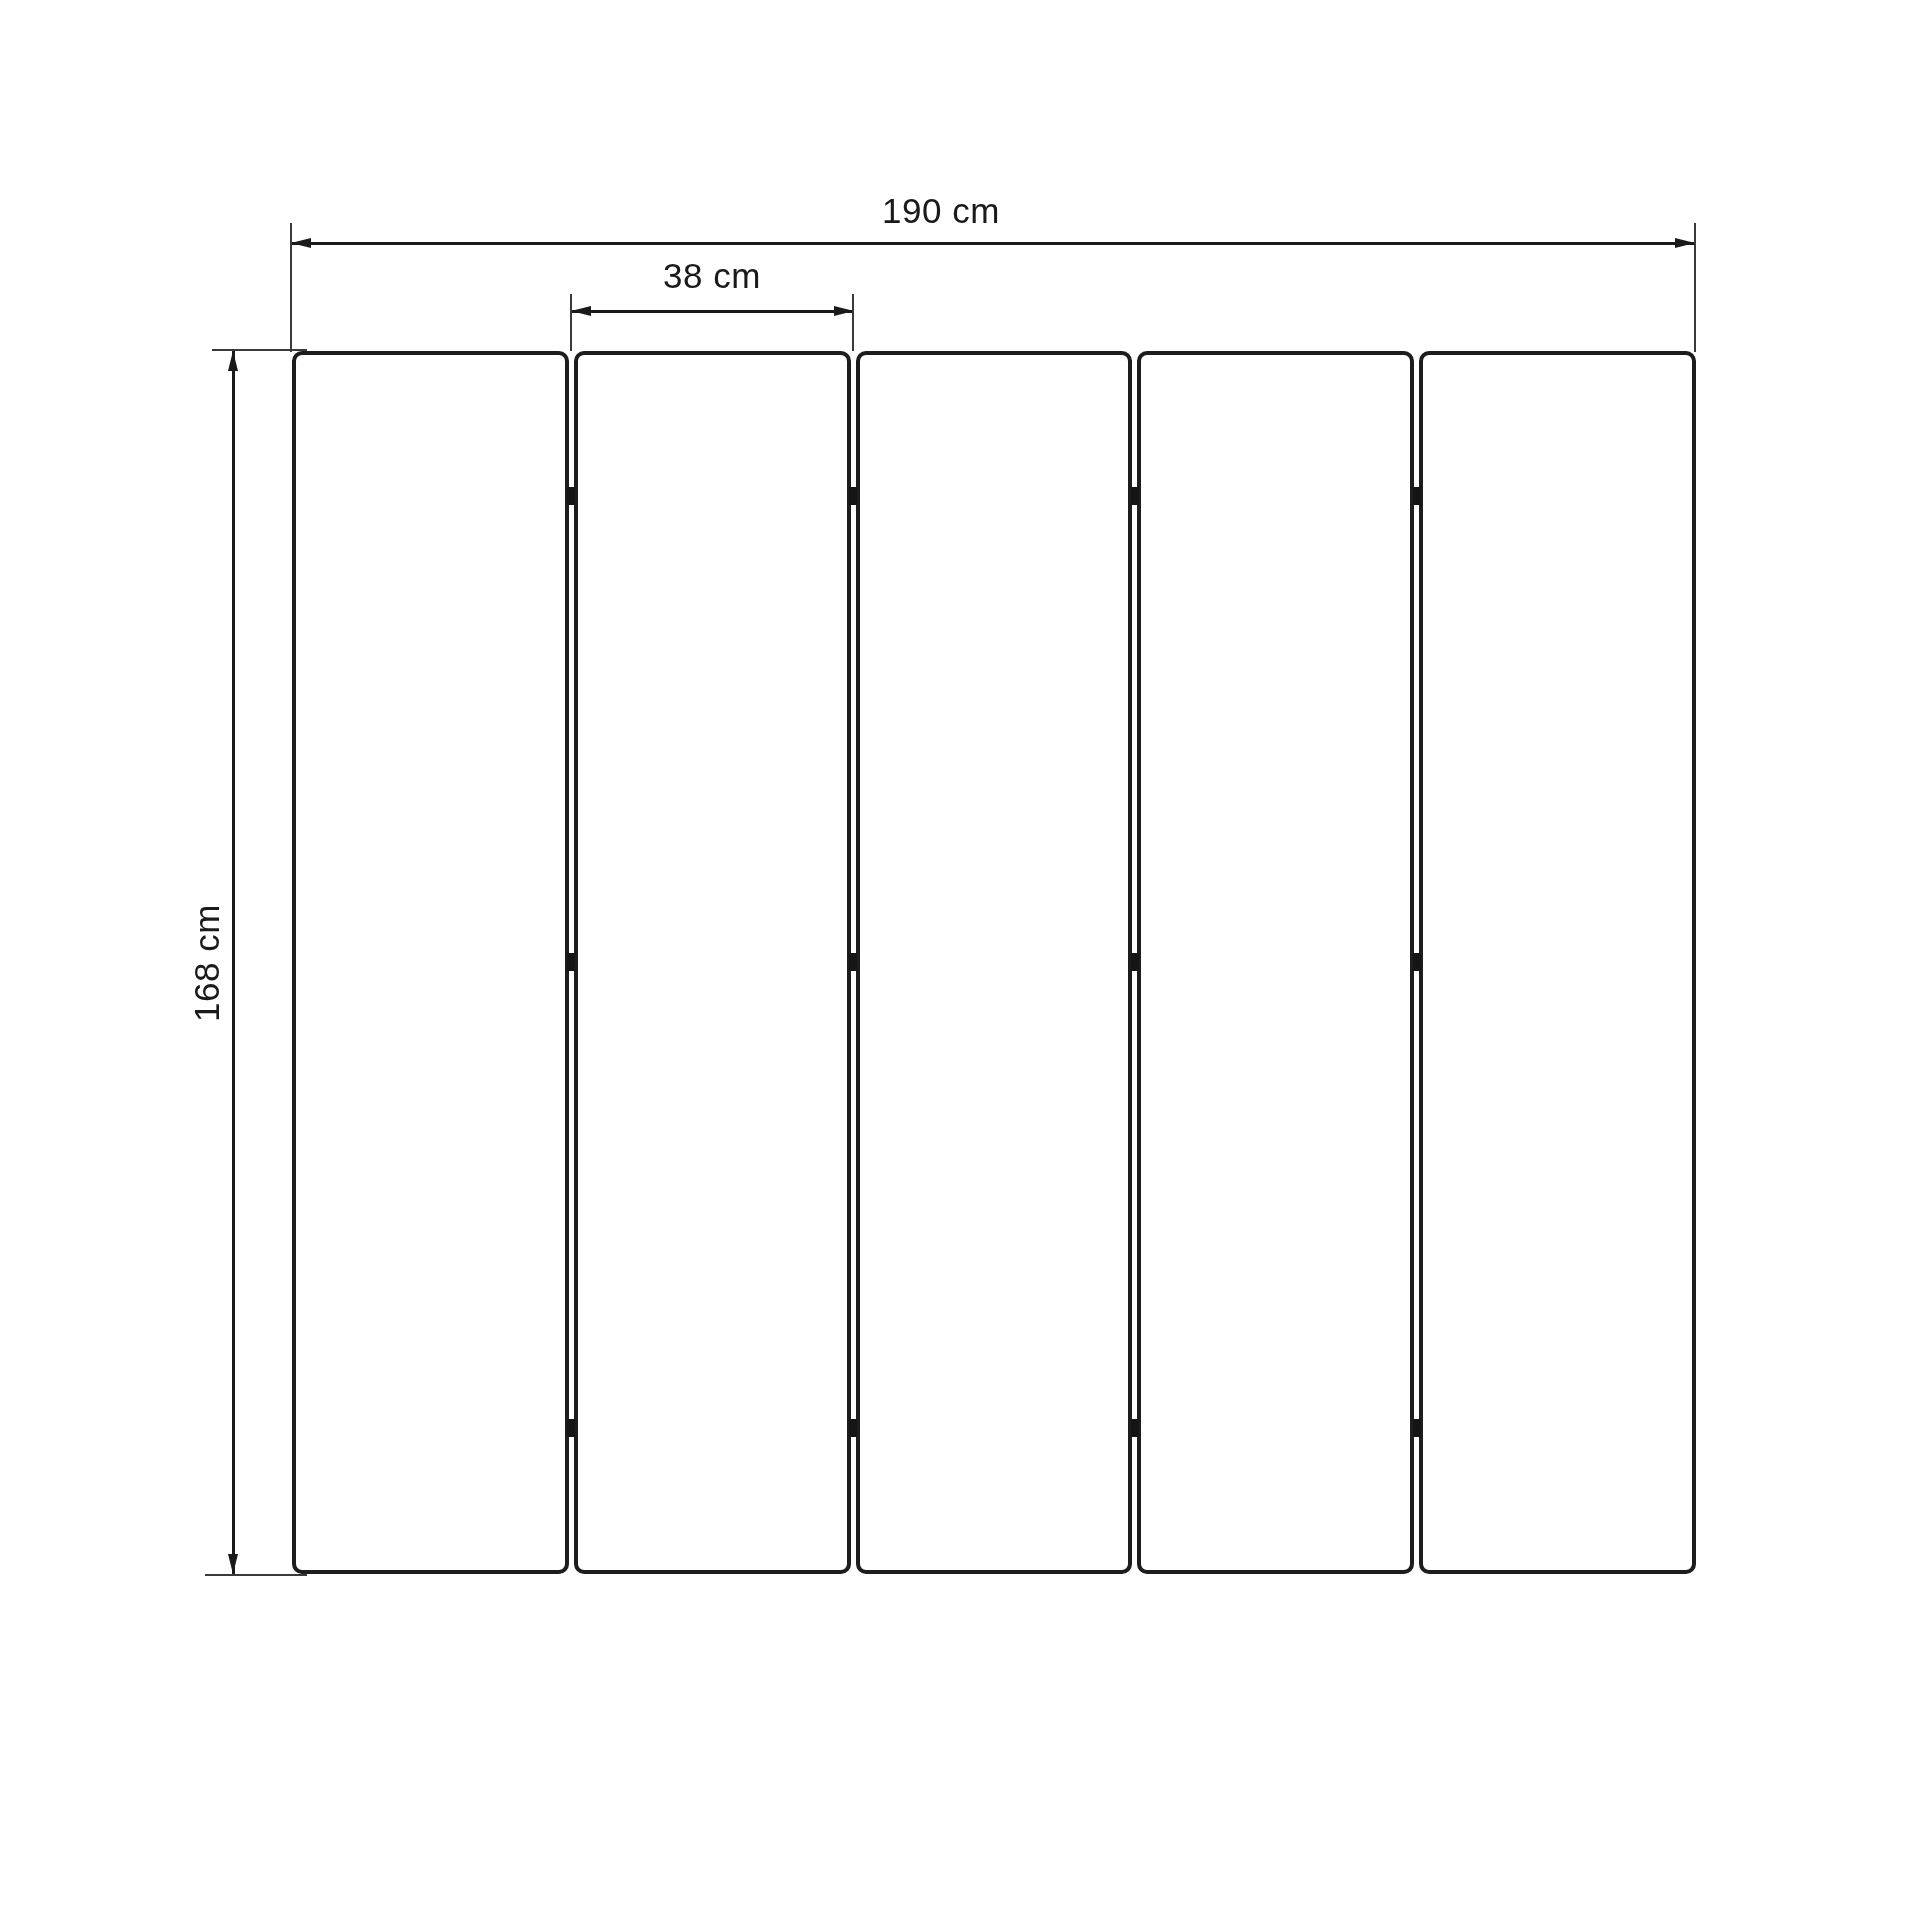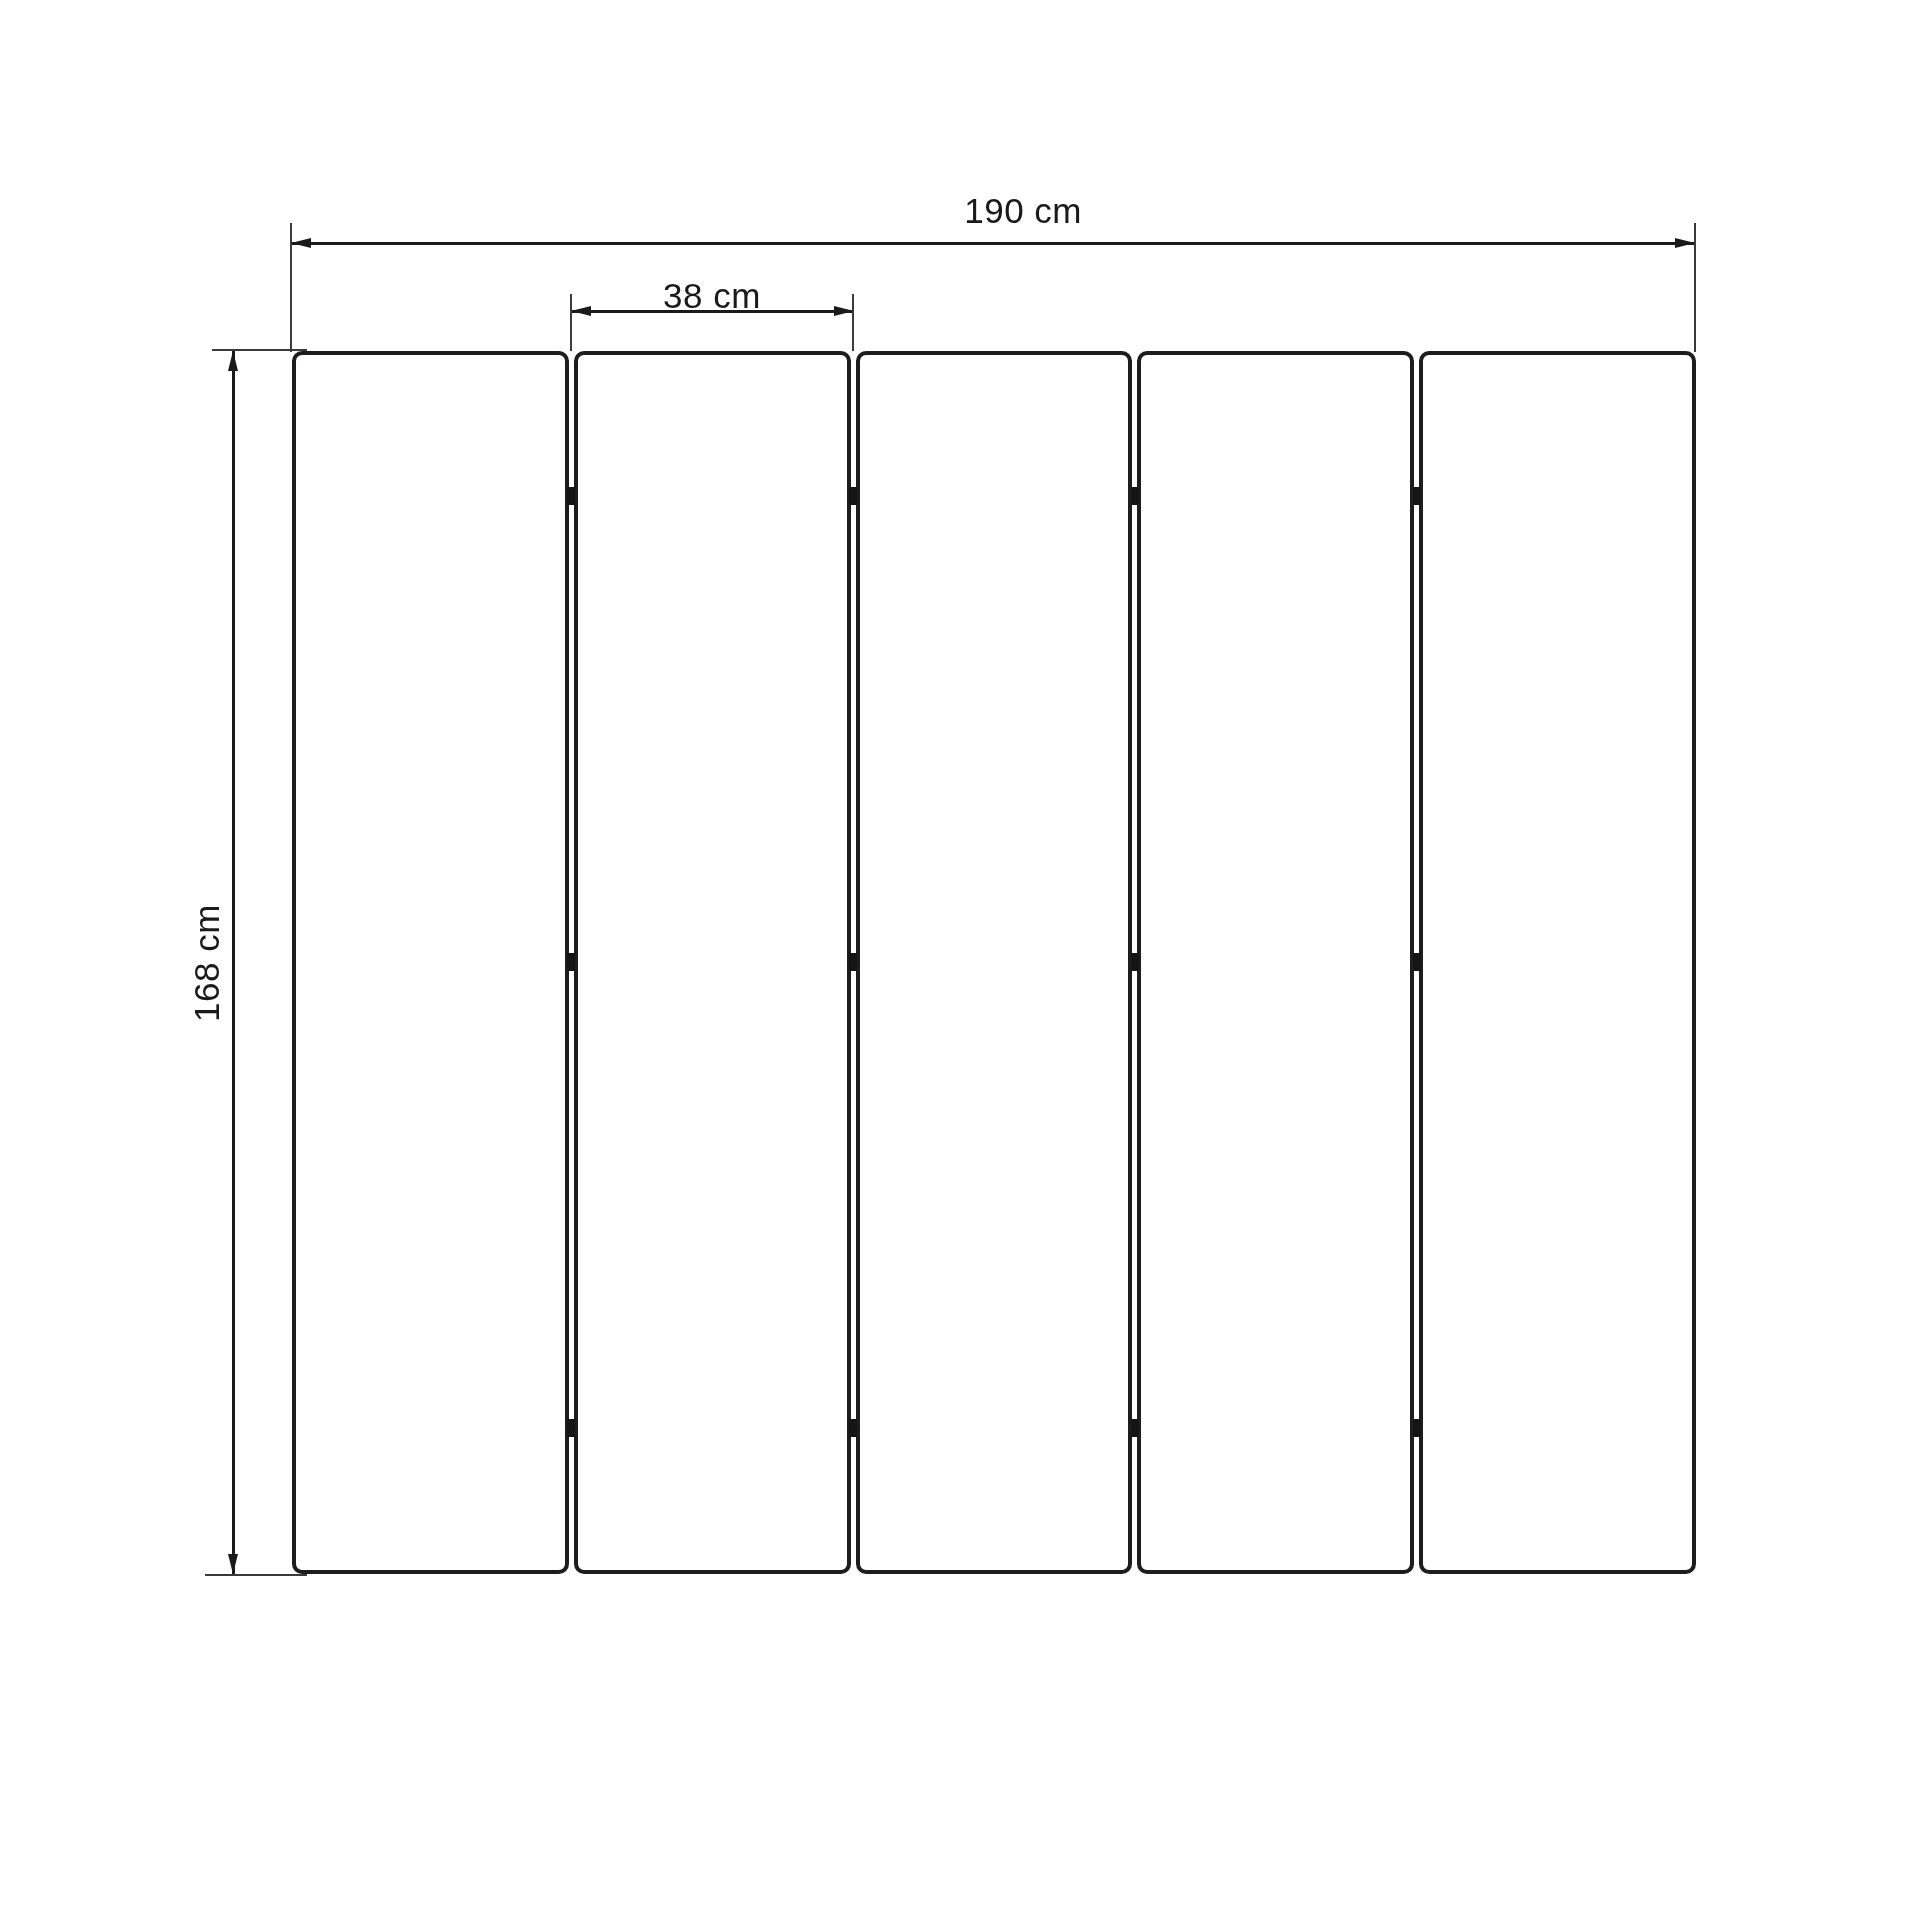--- a/index.html
+++ b/index.html
@@ -58,28 +58,28 @@
     width:8px;height:18px;
     background:#151515;
     border-radius:1px;
   }
 </style>
 </head>
 <body>
 
 <div class="stage">
 
-  <div class="dim-label" style="left:864px;top:190px;text-align:right;">190 cm</div>
+  <div class="dim-label" style="left:832px;top:190px;">190 cm</div>
   <div class="dline" style="left:291px;top:242px;width:1404px;height:3px;"></div>
   <div class="arr left" style="left:291px;top:238px;"></div>
   <div class="arr right" style="left:1675px;top:238px;"></div>
   <div class="ext v" style="left:290px;top:223px;height:129px;"></div>
   <div class="ext v" style="left:1694px;top:223px;height:129px;"></div>
 
-  <div class="dim-label" style="left:603px;top:255px;margin-top:20px;">38 cm</div>
+  <div class="dim-label" style="left:603px;top:255px;">38 cm</div>
   <div class="dline" style="left:571px;top:310px;width:282px;height:3px;"></div>
   <div class="arr left" style="left:571px;top:306px;"></div>
   <div class="arr right" style="left:834px;top:306px;"></div>
   <div class="ext v" style="left:570px;top:294px;height:57px;"></div>
   <div class="ext v" style="left:852px;top:294px;height:57px;"></div>
 
   <div class="dim-label rot" style="left:98px;top:942px;">168 cm</div>
   <div class="dline" style="left:232px;top:351px;width:3px;height:1223px;"></div>
   <div class="arr up" style="left:228px;top:351px;"></div>
   <div class="arr down" style="left:228px;top:1554px;"></div>

